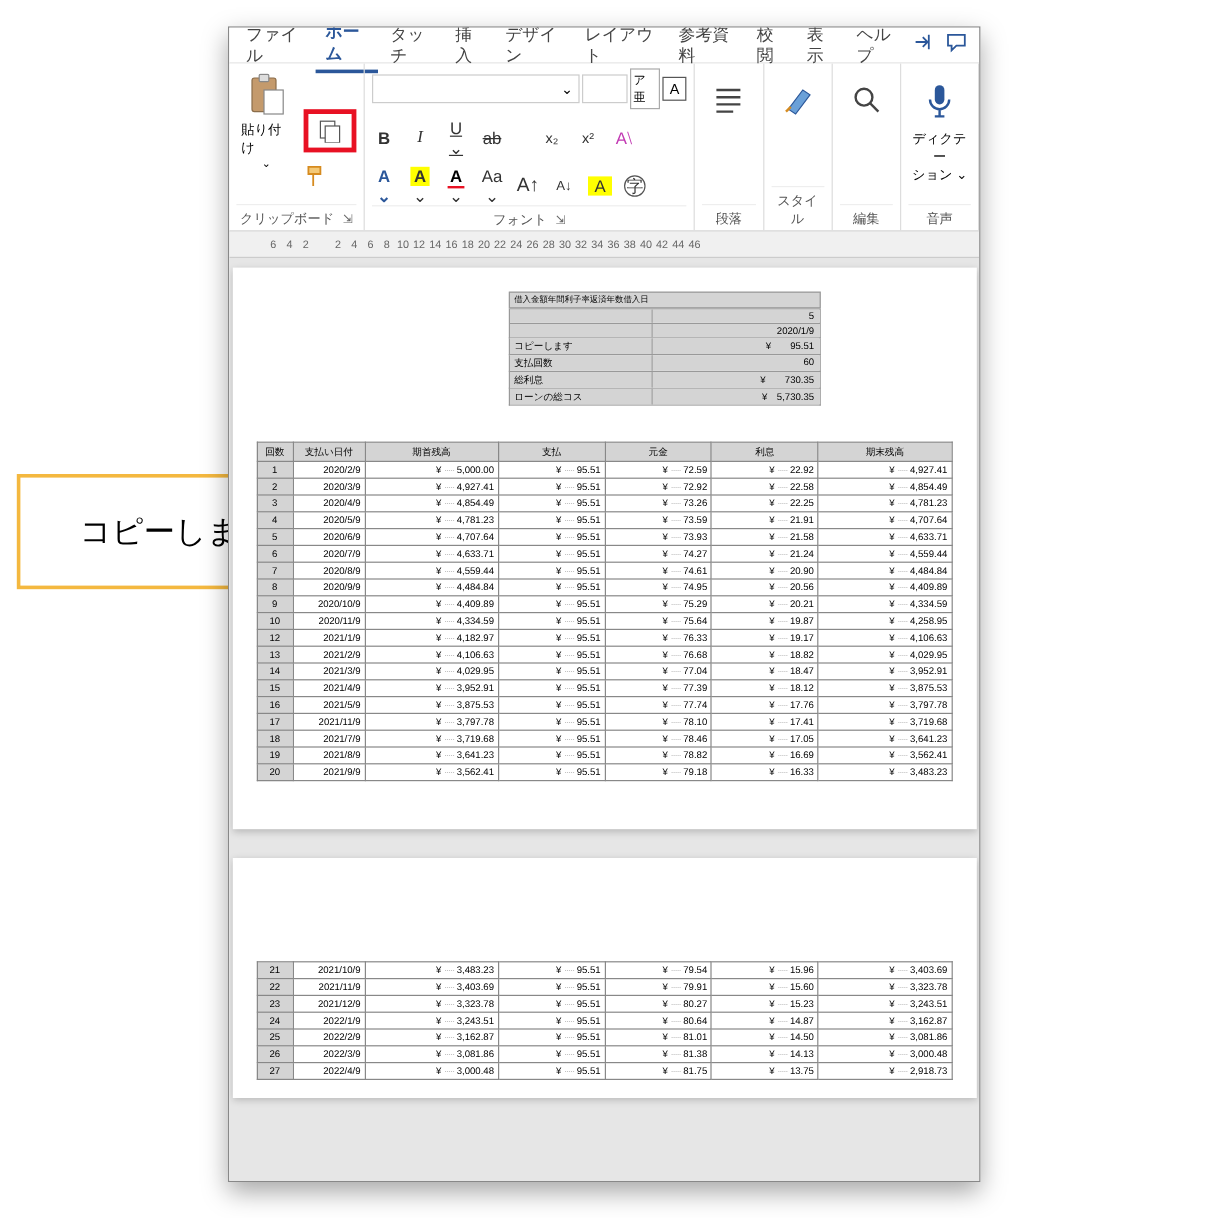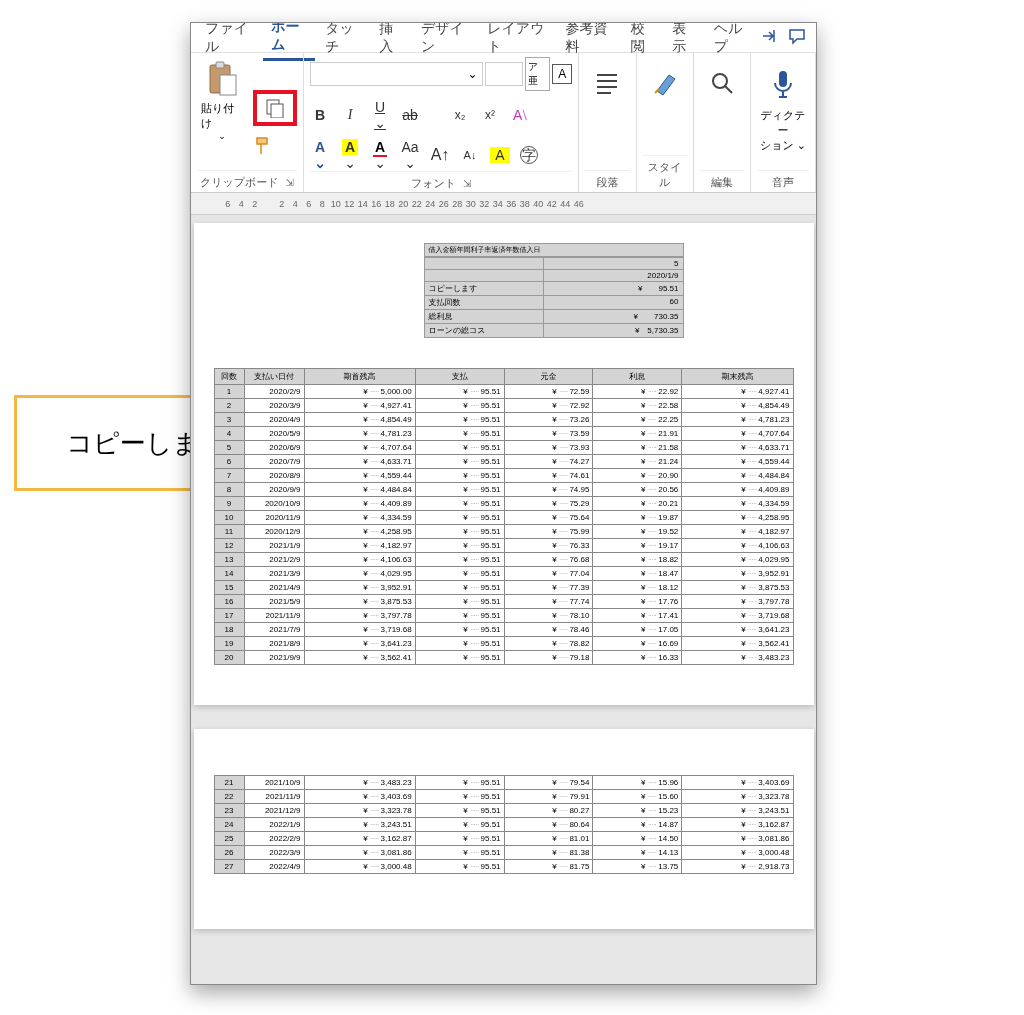--- a/index.html
+++ b/index.html
@@ -107,21 +107,21 @@
 .ruler-tick { width: 13.5px; text-align: center; }
 
 .page {
   background: #fff;
   width: 620px;
   margin: 8px auto 24px auto;
   box-shadow: 0 2px 6px rgba(0,0,0,0.2);
   padding: 20px 0 40px 0;
   position: relative;
 }
-.page2 { height: 200px; padding-top: 16px; }
+.page2 { height: 200px; padding-top: 56px; }
 
 .summary-box {
   margin-left: 230px;
   width: 260px;
   font-size: 8px;
 }
 .summary-row { display: flex; border: 1px solid #999; border-top: none; }
 .summary-row:first-child { border-top: 1px solid #999; }
 .summary-row .lbl { background: #d4d4d4; width: 120px; padding: 1px 4px; border-right: 1px solid #999; }
 .summary-row .val { width: 140px; text-align: right; padding: 1px 4px; background: #d4d4d4; }
@@ -447,29 +447,20 @@
             <tr>
               <td class="idx">10</td>
               <td class="date">2020/11/9</td>
               <td>¥ <span class="dots">·····</span> 4,334.59</td>
               <td>¥ <span class="dots">·····</span> 95.51</td>
               <td>¥ <span class="dots">·····</span> 75.64</td>
               <td>¥ <span class="dots">·····</span> 19.87</td>
               <td>¥ <span class="dots">·····</span> 4,258.95</td>
             </tr>
             <tr>
-              <td class="idx">11</td>
-              <td class="date">2020/12/9</td>
-              <td>¥ <span class="dots">·····</span> 4,258.95</td>
-              <td>¥ <span class="dots">·····</span> 95.51</td>
-              <td>¥ <span class="dots">·····</span> 75.99</td>
-              <td>¥ <span class="dots">·····</span> 19.52</td>
-              <td>¥ <span class="dots">·····</span> 4,182.97</td>
-            </tr>
-            <tr>
               <td class="idx">12</td>
               <td class="date">2021/1/9</td>
               <td>¥ <span class="dots">·····</span> 4,182.97</td>
               <td>¥ <span class="dots">·····</span> 95.51</td>
               <td>¥ <span class="dots">·····</span> 76.33</td>
               <td>¥ <span class="dots">·····</span> 19.17</td>
               <td>¥ <span class="dots">·····</span> 4,106.63</td>
             </tr>
             <tr>
               <td class="idx">13</td>

